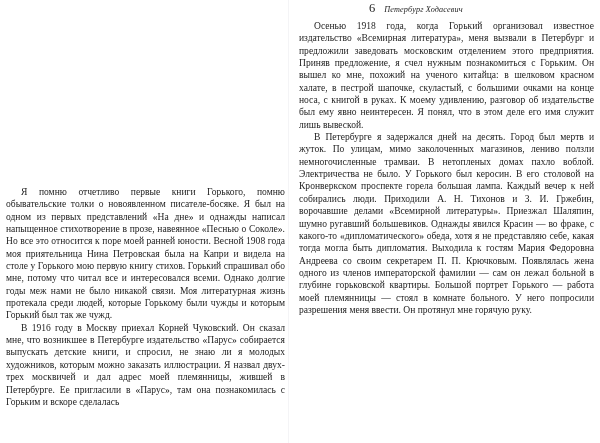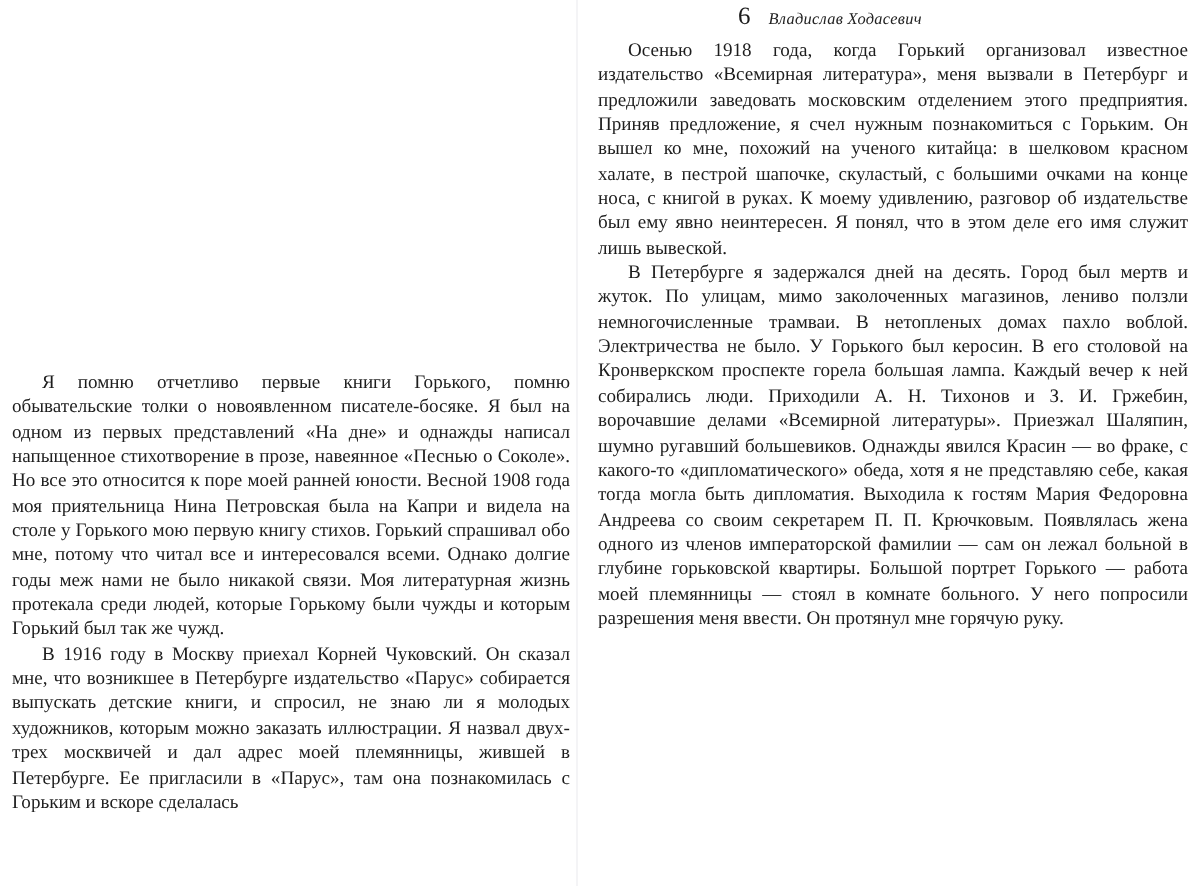--- a/index.html
+++ b/index.html
@@ -107,21 +107,21 @@
   <div class="page page-left">
     <div class="left-block col-text">
       <p>Я помню отчетливо первые книги Горького, помню обывательские толки о новоявленном писателе-босяке. Я был на одном из первых представлений «На дне» и однажды написал напыщенное стихотворение в прозе, навеянное «Песнью о Соколе». Но все это относится к поре моей ранней юности. Весной 1908 года моя приятельница Нина Петровская была на Капри и видела на столе у Горького мою первую книгу стихов. Горький спрашивал обо мне, потому что читал все и интересовался всеми. Однако долгие годы меж нами не было никакой связи. Моя литературная жизнь протекала среди людей, которые Горькому были чужды и которым Горький был так же чужд.</p>
       <p>В 1916 году в Москву приехал Корней Чуковский. Он сказал мне, что возникшее в Петербурге издательство «Парус» собирается выпускать детские книги, и спросил, не знаю ли я молодых художников, которым можно заказать иллюстрации. Я назвал двух-трех москвичей и дал адрес моей племянницы, жившей в Петербурге. Ее пригласили в «Парус», там она познакомилась с Горьким и вскоре сделалась</p>
     </div>
   </div>
 
   <div class="page page-right">
     <div class="running-head">
       <span class="folio">6</span>
-      <span class="head-title">Владислав Ходасевич</span>
+      <span class="head-title">Петербург Ходасевич</span>
     </div>
     <div class="right-block col-text">
       <p>Осенью 1918 года, когда Горький организовал известное издательство «Всемирная литература», меня вызвали в Петербург и предложили заведовать московским отделением этого предприятия. Приняв предложение, я счел нужным познакомиться с Горьким. Он вышел ко мне, похожий на ученого китайца: в шелковом красном халате, в пестрой шапочке, скуластый, с большими очками на конце носа, с книгой в руках. К моему удивлению, разговор об издательстве был ему явно неинтересен. Я понял, что в этом деле его имя служит лишь вывеской.</p>
       <p>В Петербурге я задержался дней на десять. Город был мертв и жуток. По улицам, мимо заколоченных магазинов, лениво ползли немногочисленные трамваи. В нетопленых домах пахло воблой. Электричества не было. У Горького был керосин. В его столовой на Кронверкском проспекте горела большая лампа. Каждый вечер к ней собирались люди. Приходили А. Н. Тихонов и З. И. Гржебин, ворочавшие делами «Всемирной литературы». Приезжал Шаляпин, шумно ругавший большевиков. Однажды явился Красин — во фраке, с какого-то «дипломатического» обеда, хотя я не представляю себе, какая тогда могла быть дипломатия. Выходила к гостям Мария Федоровна Андреева со своим секретарем П. П. Крючковым. Появлялась жена одного из членов императорской фамилии — сам он лежал больной в глубине горьковской квартиры. Большой портрет Горького — работа моей племянницы — стоял в комнате больного. У него попросили разрешения меня ввести. Он протянул мне горячую руку.</p>
     </div>
   </div>
 
   <div class="gutter"></div>
 </div>
 

